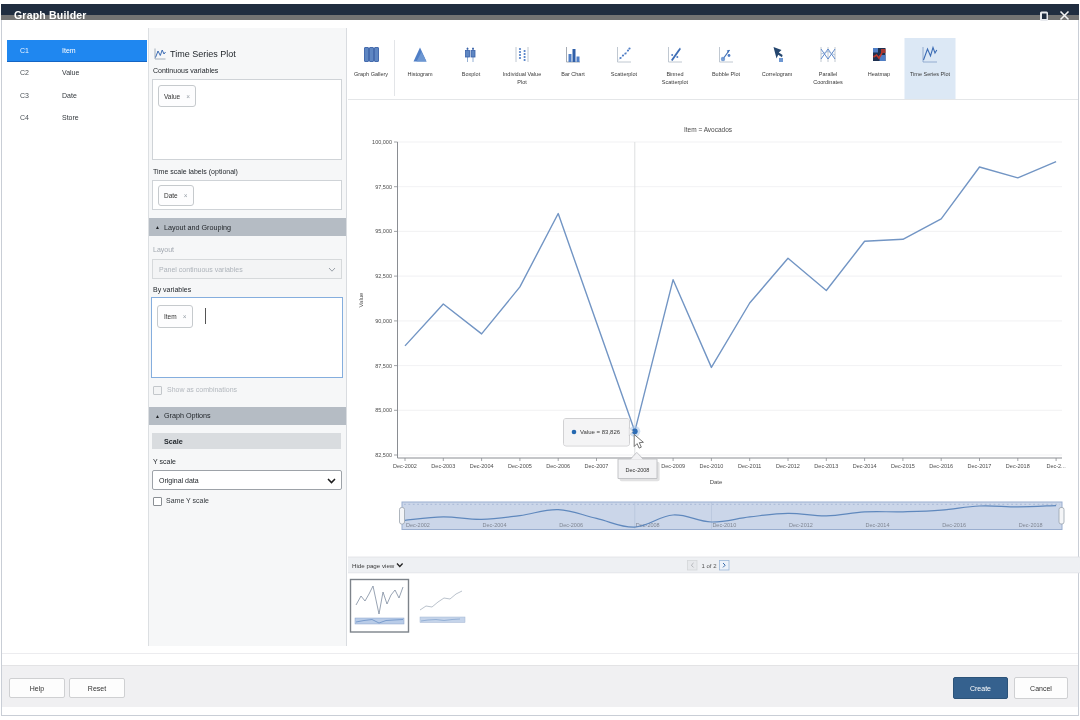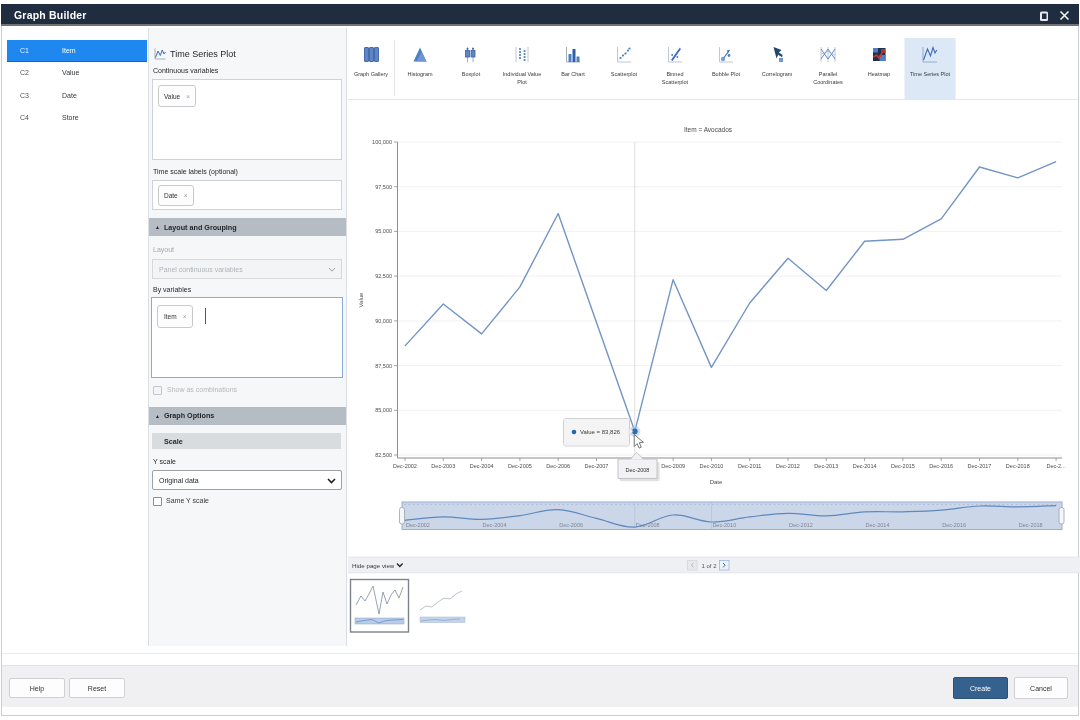--- a/index.html
+++ b/index.html
@@ -2,29 +2,29 @@
 <html><head><meta charset="utf-8">
 <style>
 *{margin:0;padding:0;box-sizing:border-box}
 html,body{width:1080px;height:720px;background:#fff;font-family:"Liberation Sans",sans-serif;overflow:hidden}
 .abs{position:absolute}
 .lbl{position:absolute;font-size:7px;color:#23282d}
 .graylbl{position:absolute;font-size:7px;color:#a3a9b1}
 .box{position:absolute;background:#fff;border:1px solid #cfd3d7}
 .chip{position:absolute;background:#fdfdfe;border:1px solid #c6cacd;border-radius:3px;font-size:6.5px;color:#333;display:flex;align-items:center;padding:0 5px}
 .chip .x{margin-left:6px;color:#98a0a8;font-size:6.5px}
-.sechdr{position:absolute;left:149px;width:197px;height:18px;background:#b5bcc4;color:#1e2226;font-size:7.2px;font-weight:bold;display:flex;align-items:center;padding-left:6px}
+.sechdr{position:absolute;left:149px;width:197px;height:18px;background:#b5bcc4;color:#1e2226;font-size:7.2px;font-weight:normal;display:flex;align-items:center;padding-left:6px}
 .cb{position:absolute;width:9px;height:9px;background:#fff;border:1px solid #8a8f94;border-radius:1px}
 .btn{position:absolute;height:20px;background:#fdfdfd;border:1px solid #cfd0d2;border-radius:2px;font-size:7px;color:#333;display:flex;align-items:center;justify-content:center}
 </style></head>
 <body>
 
 <div class="abs" style="left:1px;top:4px;width:1078px;height:712px;border:1px solid #c9ced6;background:#fff"></div>
 
-<div class="abs" style="left:1px;top:4px;width:1078px;height:22px;background:#202d40;border-bottom:2px solid #737373">
+<div class="abs" style="left:1px;top:4px;width:1078px;height:16px;background:#202d40;border-bottom:5px solid #737373">
   <div class="abs" style="left:13px;top:5px;font-size:10.5px;font-weight:bold;color:#fff;letter-spacing:.2px">Graph Builder</div>
   <svg class="abs" style="right:28px;top:5px" width="12" height="13" viewBox="0 0 12 13">
     <rect x="1" y="2.5" width="8" height="9.5" rx="1.5" fill="#e8eaee"></rect>
     <rect x="3" y="4.5" width="4.5" height="5.5" fill="#202d40"></rect>
   </svg>
   <svg class="abs" style="right:9px;top:6px" width="11" height="11" viewBox="0 0 11 11">
     <path d="M1.5 1.5 L9.5 9.5 M9.5 1.5 L1.5 9.5" stroke="#f2f3f5" stroke-width="1.6"></path>
   </svg>
 </div>
 

